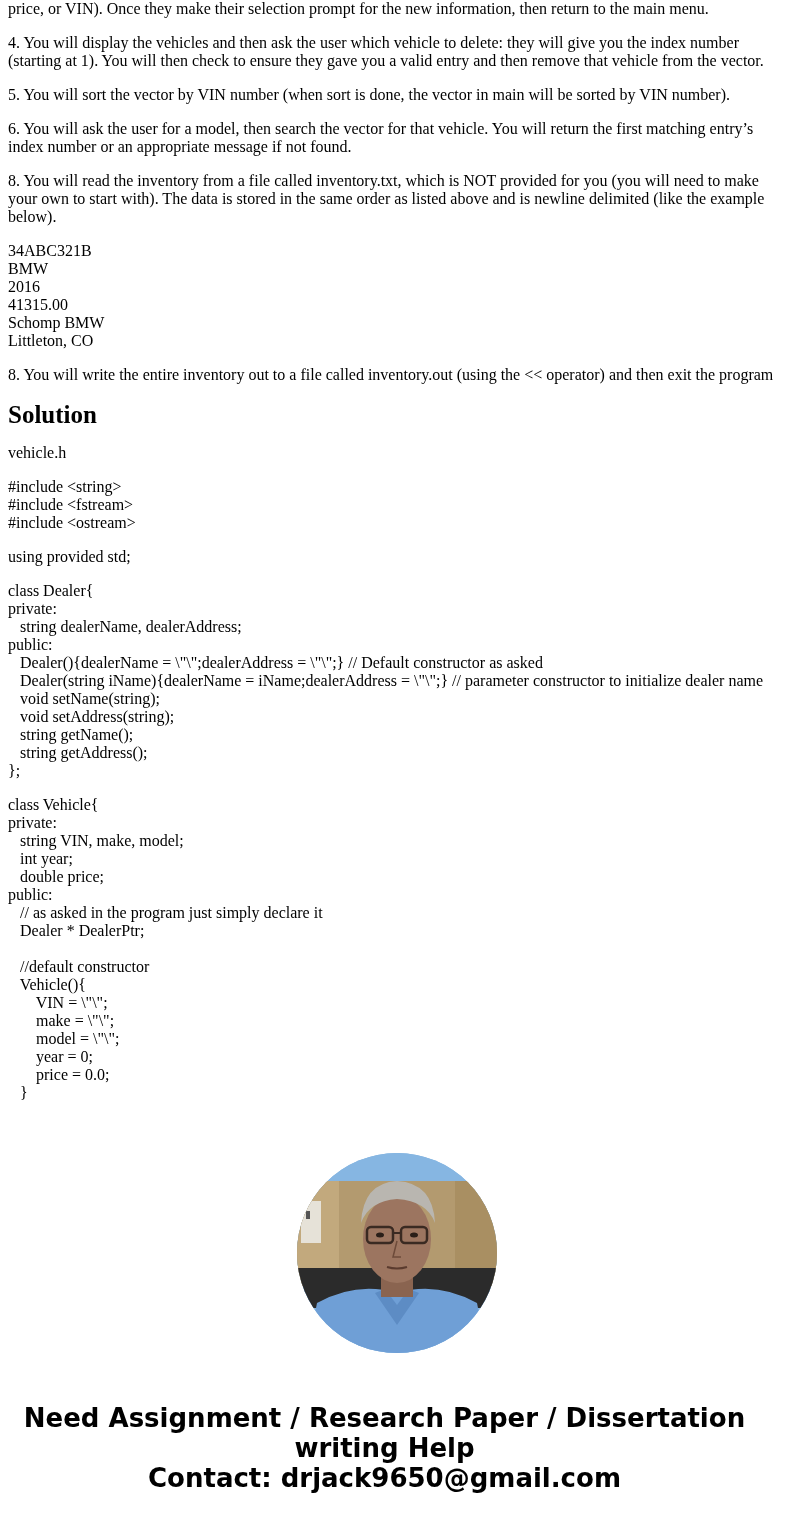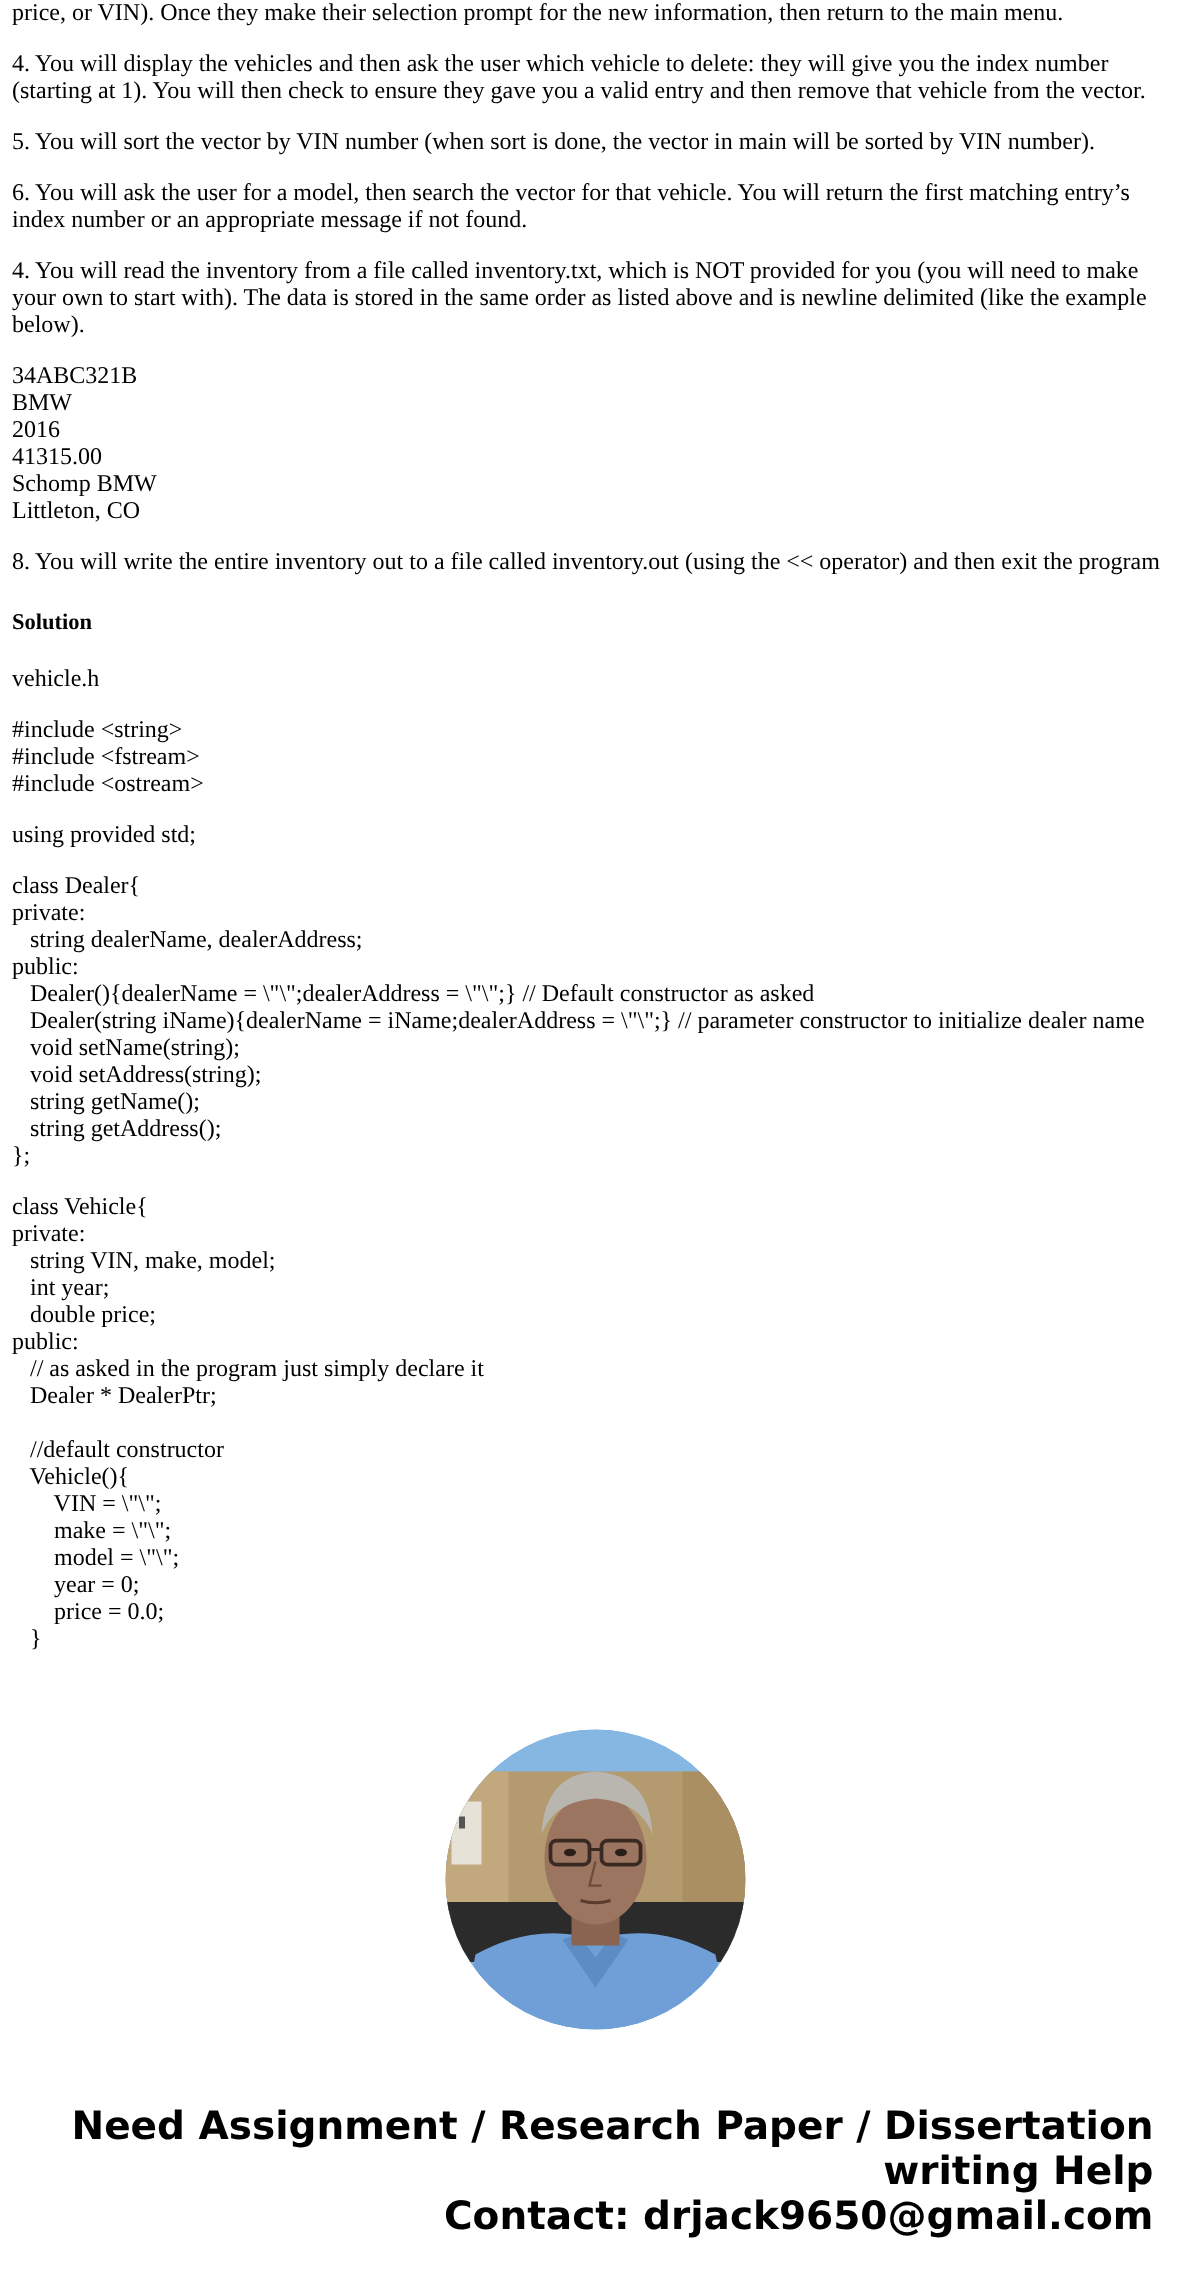--- a/index.html
+++ b/index.html
@@ -23,21 +23,21 @@
       top: 0;
       width: 780px;
       height: 1128px;
       overflow: hidden;
     }
     .doc p {
       margin: 0 0 16px 0;
     }
     .doc .line { display: block; white-space: pre; }
     .doc h3 {
-      font-size: 15px;
+      font-size: 25px;
       font-weight: bold;
       margin: 20px 0 18px 0;
       line-height: 22px;
     }
     .code-block { margin: 0 0 16px 0; }
     .code-block .line { min-height: 18px; }
     .avatar-wrap {
       position: absolute;
       left: 297px;
       top: 1153px;
@@ -46,38 +46,38 @@
       border-radius: 50%;
       overflow: hidden;
       background: #7fb0de;
     }
     .avatar-wrap svg { display: block; }
     .footer {
       position: absolute;
       left: 0;
       top: 1403px;
       width: 769px;
-      text-align: right;
+      text-align: center;
       font-family: "DejaVu Sans", sans-serif;
       font-weight: bold;
       font-size: 26px;
       line-height: 30px;
       color: #000000;
     }
     .footer div { display: block; }
   </style>
 </head>
 <body>
 
 <div class="doc">
   <p>price, or VIN). Once they make their selection prompt for the new information, then return to the main menu.</p>
   <p>4. You will display the vehicles and then ask the user which vehicle to delete: they will give you the index number (starting at 1). You will then check to ensure they gave you a valid entry and then remove that vehicle from the vector.</p>
   <p>5. You will sort the vector by VIN number (when sort is done, the vector in main will be sorted by VIN number).</p>
   <p>6. You will ask the user for a model, then search the vector for that vehicle. You will return the first matching entry’s index number or an appropriate message if not found.</p>
-  <p>4. You will read the inventory from a file called inventory.txt, which is NOT provided for you (you will need to make your own to start with). The data is stored in the same order as listed above and is newline delimited (like the example below).</p>
+  <p>8. You will read the inventory from a file called inventory.txt, which is NOT provided for you (you will need to make your own to start with). The data is stored in the same order as listed above and is newline delimited (like the example below).</p>
 
   <div class="code-block">
     <span class="line">34ABC321B</span>
     <span class="line">BMW</span>
     <span class="line">2016</span>
     <span class="line">41315.00</span>
     <span class="line">Schomp BMW</span>
     <span class="line">Littleton, CO</span>
   </div>
 

